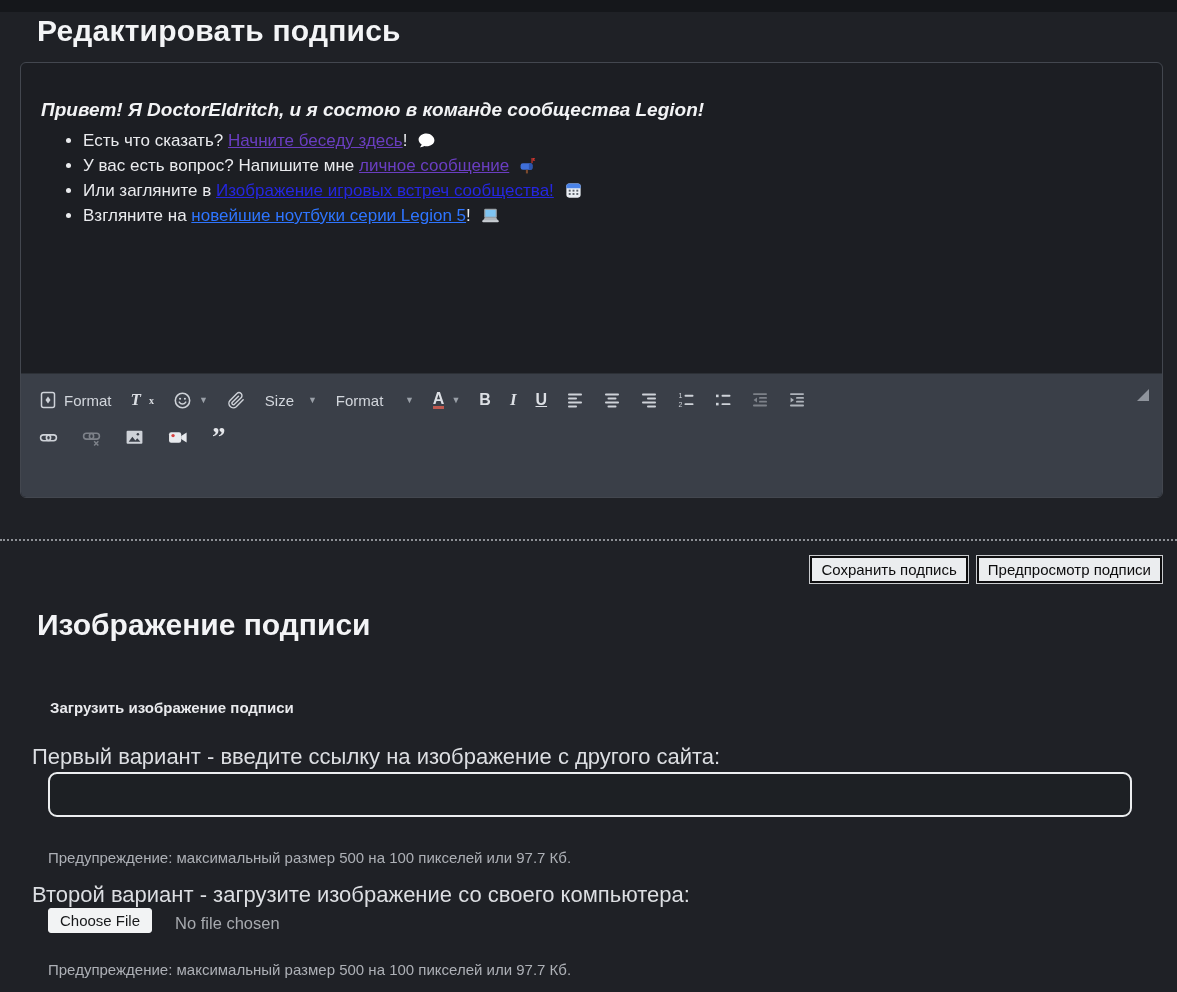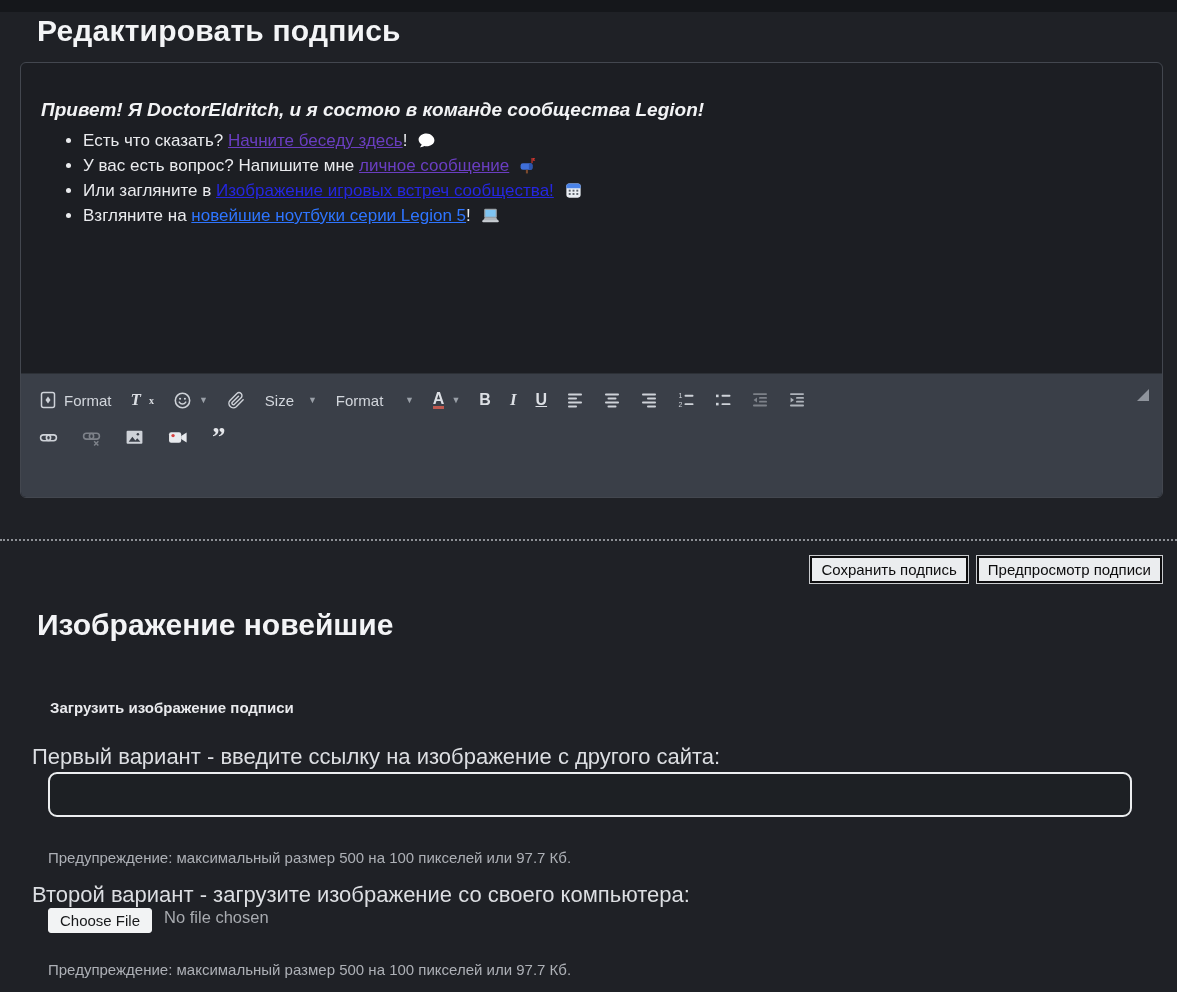--- a/index.html
+++ b/index.html
@@ -56,21 +56,21 @@
   .upload-heading { position:absolute; left:50px; top:699px; font-size:15px; font-weight:bold; color:#e9eaed; }
   .opt-label { position:absolute; left:32px; font-size:22px; color:#dcdee2; }
   .opt1 { top:744px; }
   .opt2 { top:882px; }
   .url-input { position:absolute; left:48px; top:772px; width:1084px; height:45px; box-sizing:border-box;
                background:#1d2024; border:2px solid #eceef0; border-radius:9px; color:#eceef0;
                font-size:16px; padding:0 14px; outline:none; }
   .warn { position:absolute; left:48px; font-size:15px; color:#adb0b6; }
   .warn1 { top:849px; }
   .warn2 { top:961px; }
-  .file-row { position:absolute; left:48px; top:908px; display:flex; align-items:flex-start; gap:12px; }
+  .file-row { position:absolute; left:48px; top:908px; display:flex; align-items:flex-end; gap:23px; }
   .file-btn { background:#f2f3f4; color:#17181a; font-size:15px; padding:3px 11px; border:1px solid #f2f3f4;
               border-radius:3px; cursor:pointer; font-family:"Liberation Sans", sans-serif; }
   .file-status { color:#a7aaaf; font-size:16.5px; }
 
   .ic { display:block; }
 </style>
 </head>
 <body>
 
 <div id="app">
@@ -257,21 +257,21 @@
     </div>
   </div>
 
   <div class="dashes"></div>
 
   <div class="actions">
     <button class="btn">Сохранить подпись</button>
     <button class="btn">Предпросмотр подписи</button>
   </div>
 
-  <h2 class="h2">Изображение новейшие</h2>
+  <h2 class="h2">Изображение подписи</h2>
   <div class="upload-heading">Загрузить изображение подписи</div>
 
   <div class="opt-label opt1">Первый вариант - введите ссылку на изображение с другого сайта:</div>
   <input class="url-input" type="text" value="" style="">
   <div class="warn warn1">Предупреждение: максимальный размер 500 на 100 пикселей или 97.7 Кб.</div>
 
   <div class="opt-label opt2">Второй вариант - загрузите изображение со своего компьютера:</div>
   <div class="file-row">
     <button class="file-btn">Choose File</button>
     <span class="file-status">No file chosen</span>

